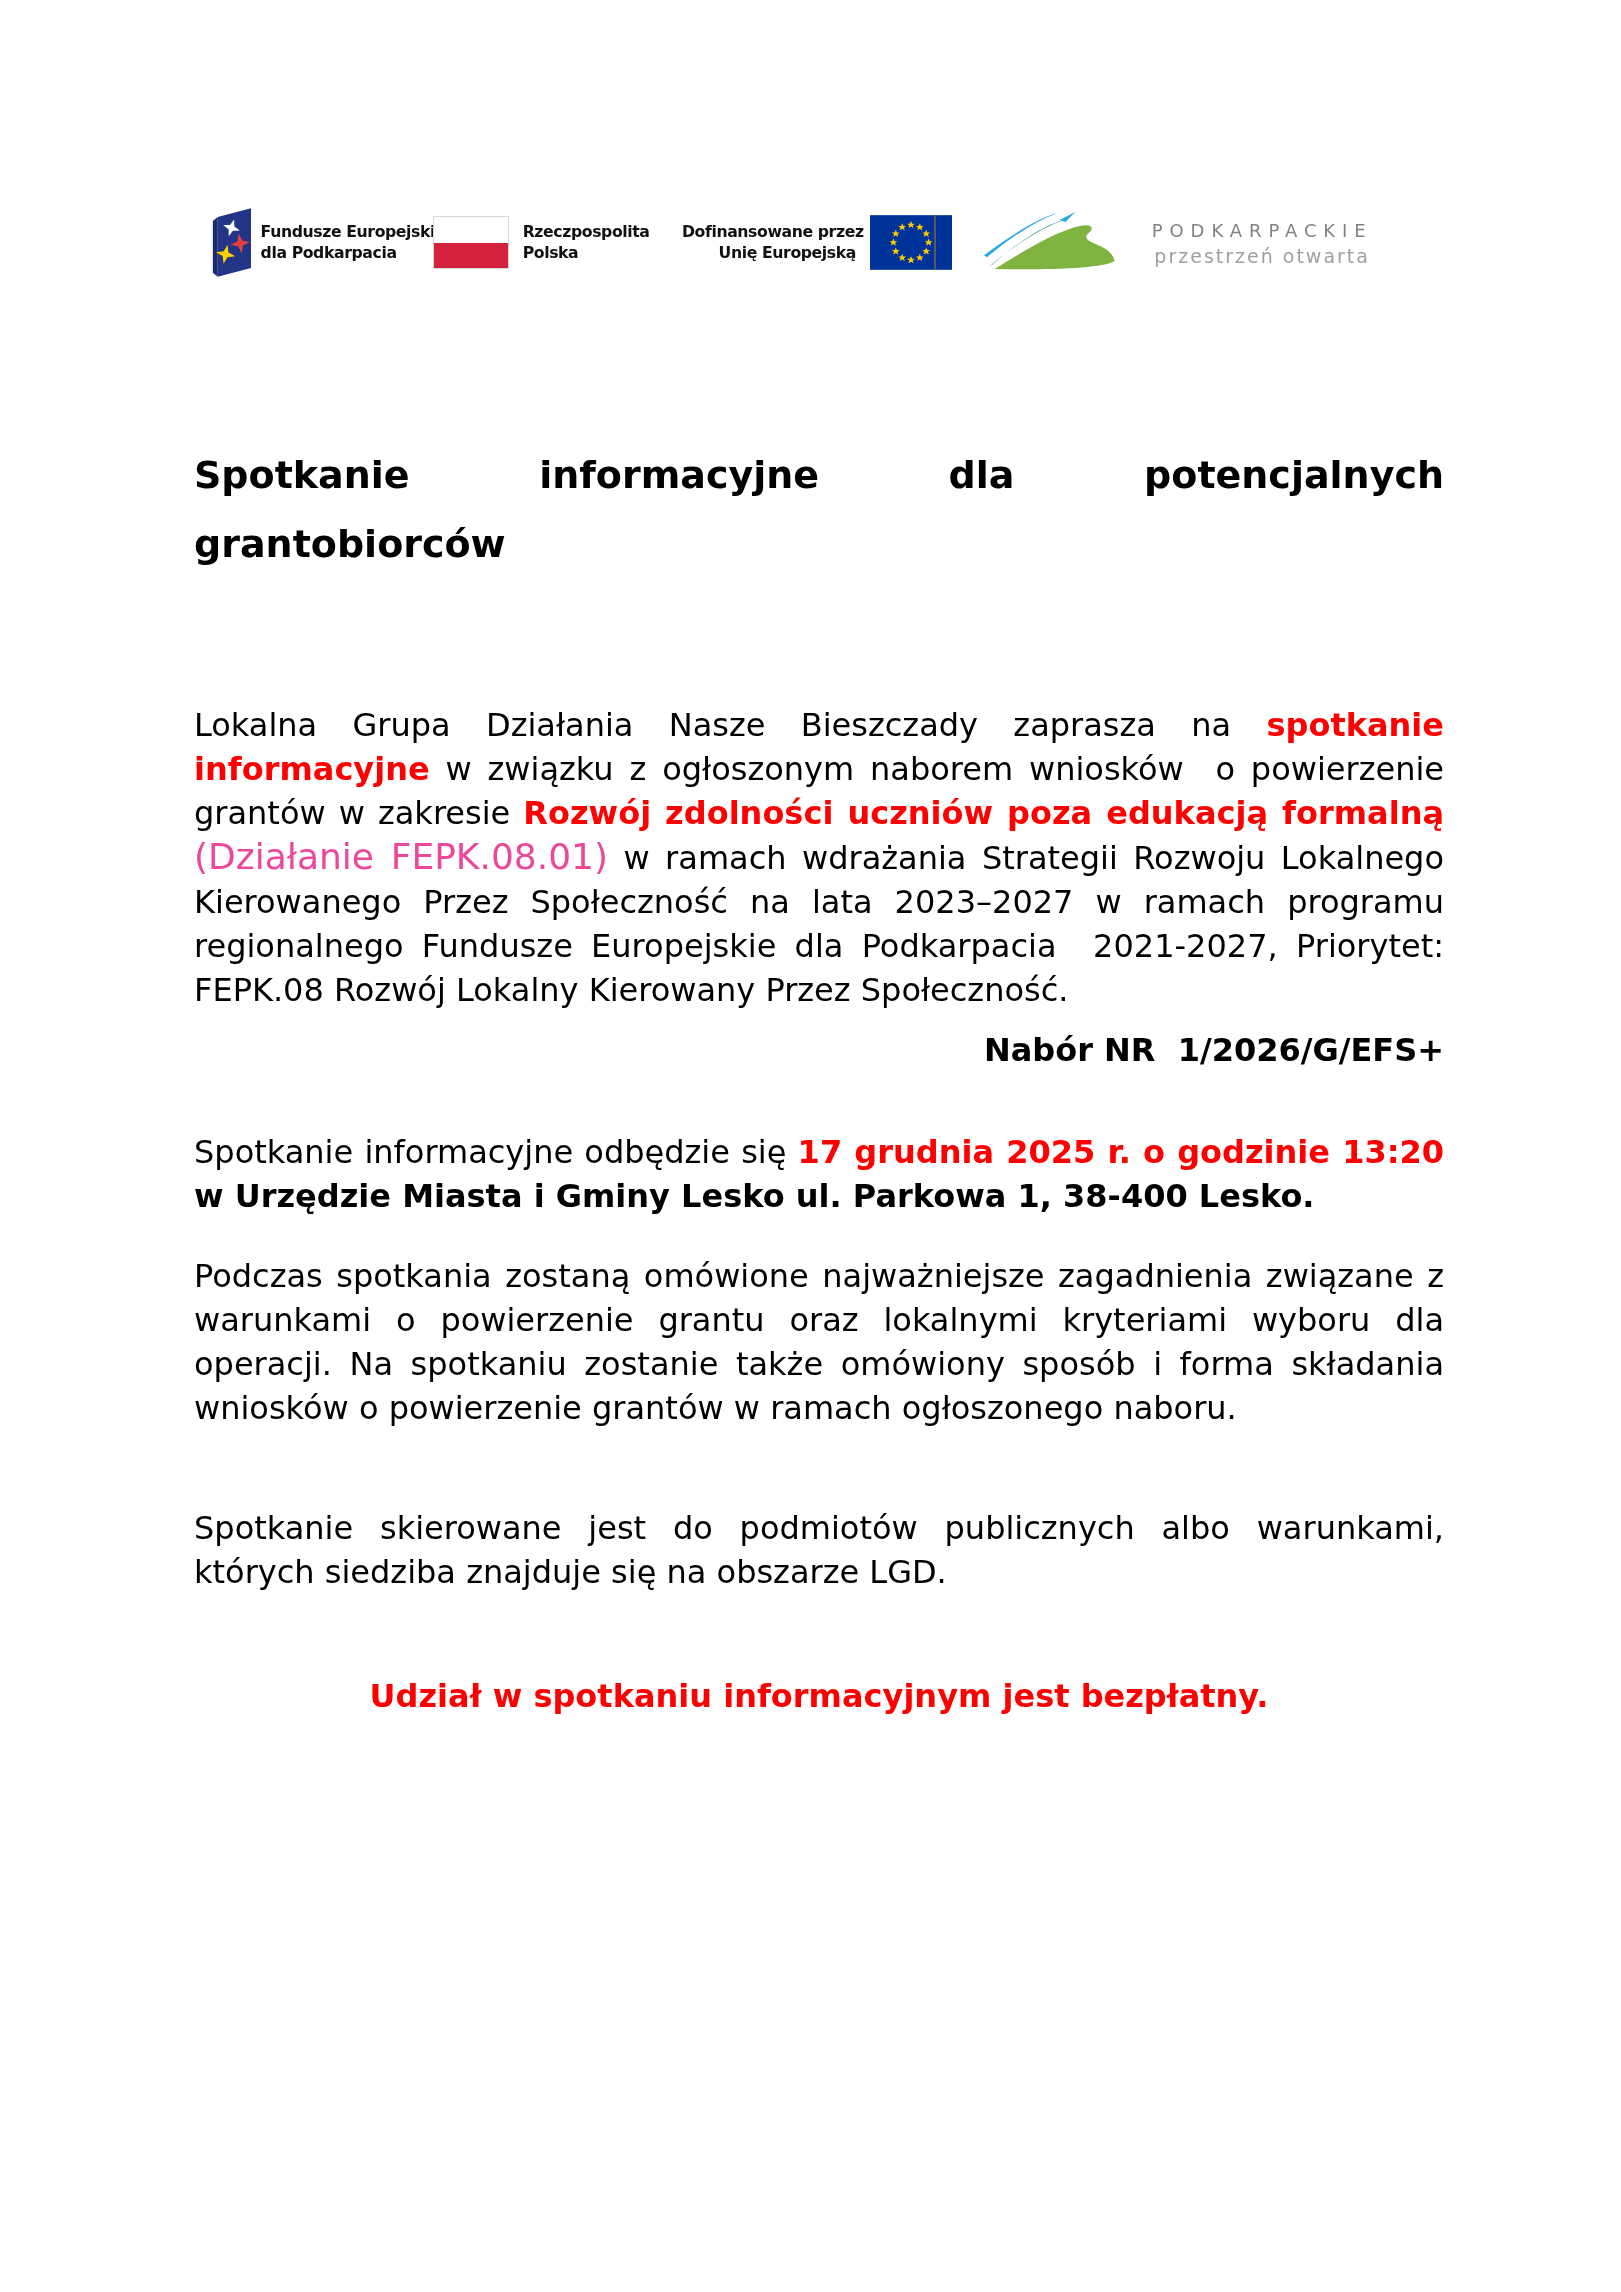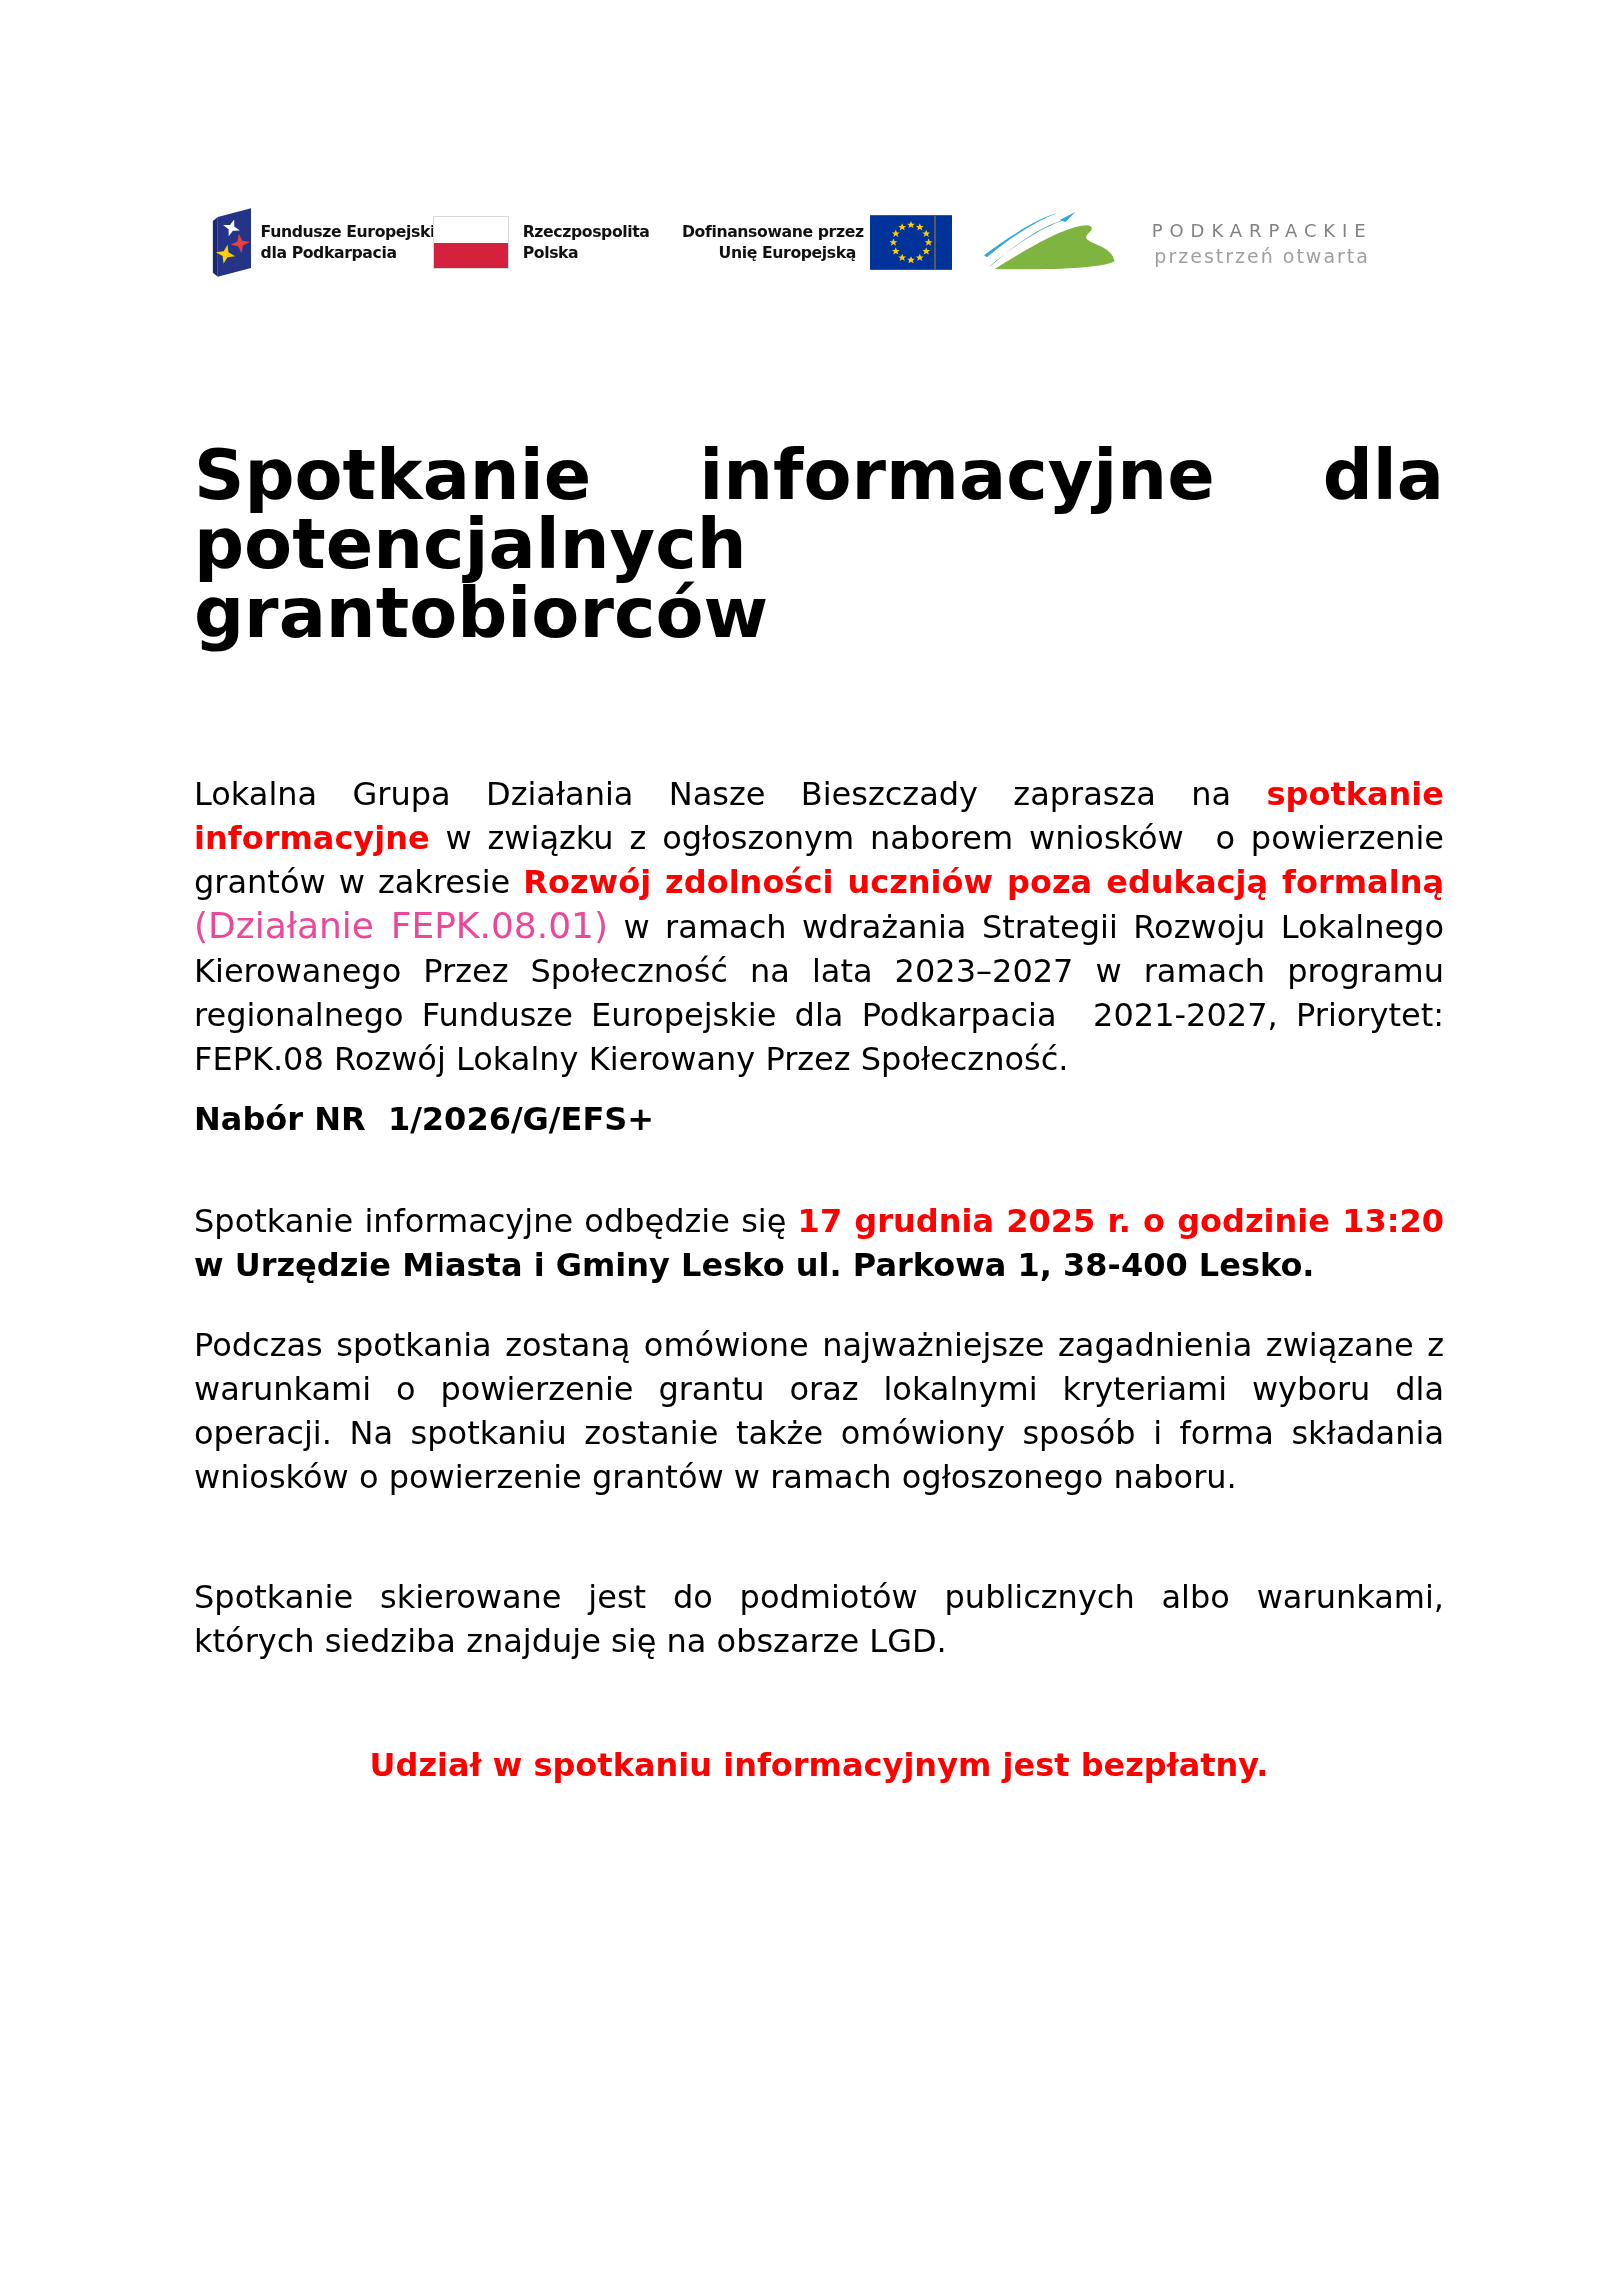--- a/index.html
+++ b/index.html
@@ -55,37 +55,37 @@
     line-height: 25.5px; white-space: nowrap;
   }
   .podk-tagline {
     font-size: 19px; letter-spacing: 2px; color: #9d9fa2;
     line-height: 19.6px; white-space: nowrap; margin-top: 3px;
   }
 
   
   .doc-title {
     margin: 162px 0 0 0;
-    font-size: 70px;
+    font-size: 38px;
     line-height: 69px;
     font-weight: bold;
     color: #000;
   }
   .doc-title .t-line1 { text-align: justify; text-align-last: justify; }
   .doc-title .t-line2 { text-align: left; }
 
   .body-p {
     margin: 0;
     font-size: 32px;
     line-height: 44px;
     text-align: justify;
     color: #000;
   }
   .p-intro    { margin-top: 124px; }
-  .p-nabor    { margin-top: 15.7px; text-align: left; font-weight: bold; }
+  .p-nabor    { margin-top: 15.7px; text-align: right; font-weight: bold; }
   .p-meeting  { margin-top: 58px; }
   .p-topics   { margin-top: 36px; }
   .p-audience { margin-top: 76px; }
   .p-free     { margin-top: 80px; text-align: center; font-weight: bold; color: #ff0000; }
   .p-closing  { margin-top: 32px; text-align: center; font-weight: bold; }
 
   .red-bold   { color: #ff0000; font-weight: bold; }
   .red-bold-sm{ color: #ec4899; font-weight: normal; font-size: 36px; }
   .black-bold { font-weight: bold; }
 </style>

